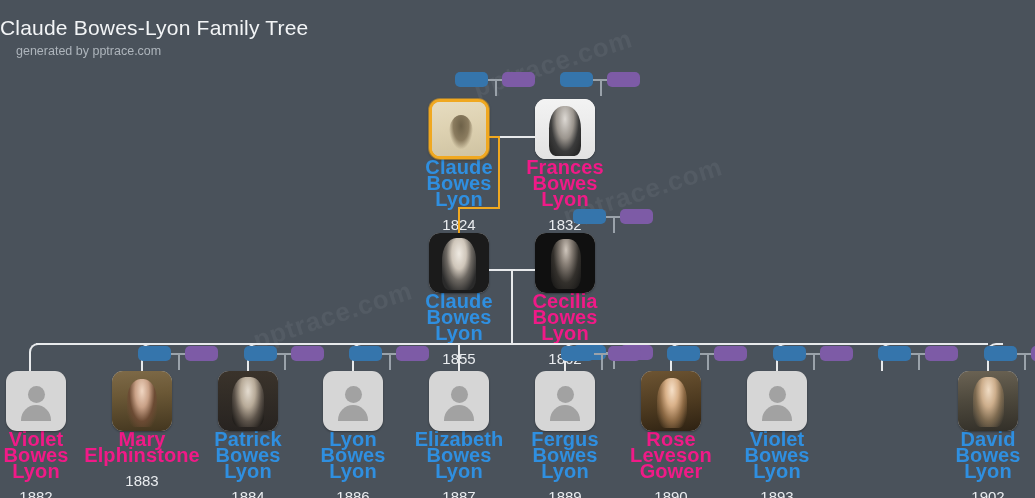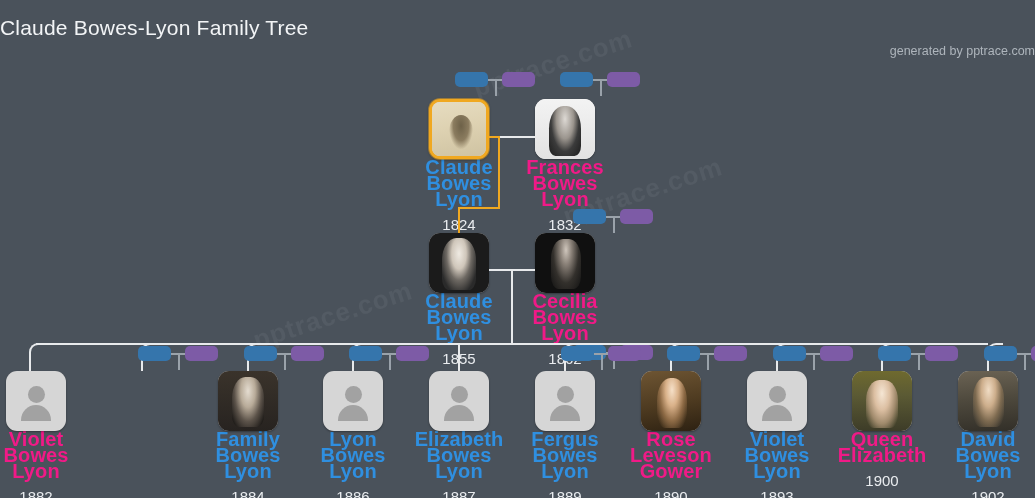--- a/index.html
+++ b/index.html
@@ -24,21 +24,21 @@
     top: 16px;
     text-align: left;
     color: #f2f4f6;
     font-size: 21px;
     letter-spacing: .2px;
   }
   .subtitle {
     position: absolute;
     left: 16px; right: 0;
     top: 44px;
-    text-align: right;
+    text-align: left;
     color: #aeb5bc;
     font-size: 12.5px;
   }
   .watermark {
     position: absolute;
     left: 470px;
     top: 48px;
     font-size: 26px;
     color: rgba(255,255,255,0.055);
     transform: rotate(-18deg);
@@ -379,27 +379,37 @@
       <div class="silh-body"></div>
     </div>
     <div class="pname f">
       <div>Violet</div>
       <div>Bowes</div>
       <div>Lyon</div>
     </div>
     <div class="pyear">1882</div>
   </div>
 
+  <div class="node" style="left:82px; top:371px; width:120px;">
+    <div class="thumb">
+      <div class="ph ph-mary"></div>
+    </div>
+    <div class="pname f">
+      <div>Mary</div>
+      <div>Elphinstone</div>
+    </div>
+    <div class="pyear">1883</div>
+  </div>
 
   <div class="node" style="left:188px; top:371px; width:120px;">
     <div class="thumb">
       <div class="ph ph-patrick"></div>
     </div>
     <div class="pname m">
-      <div>Family</div>
+      <div>Patrick</div>
       <div>Bowes</div>
       <div>Lyon</div>
     </div>
     <div class="pyear">1884</div>
   </div>
 
   <div class="node" style="left:293px; top:371px; width:120px;">
     <div class="thumb">
       <div class="silh-head"></div>
       <div class="silh-body"></div>
@@ -456,30 +466,20 @@
       <div class="silh-body"></div>
     </div>
     <div class="pname m">
       <div>Violet</div>
       <div>Bowes</div>
       <div>Lyon</div>
     </div>
     <div class="pyear">1893</div>
   </div>
 
-  <div class="node" style="left:822px; top:371px; width:120px;">
-    <div class="thumb">
-      <div class="ph ph-queen"></div>
-    </div>
-    <div class="pname f">
-      <div>Queen</div>
-      <div>Elizabeth</div>
-    </div>
-    <div class="pyear">1900</div>
-  </div>
 
   <div class="node" style="left:928px; top:371px; width:120px;">
     <div class="thumb">
       <div class="ph ph-david"></div>
     </div>
     <div class="pname m">
       <div>David</div>
       <div>Bowes</div>
       <div>Lyon</div>
     </div>

